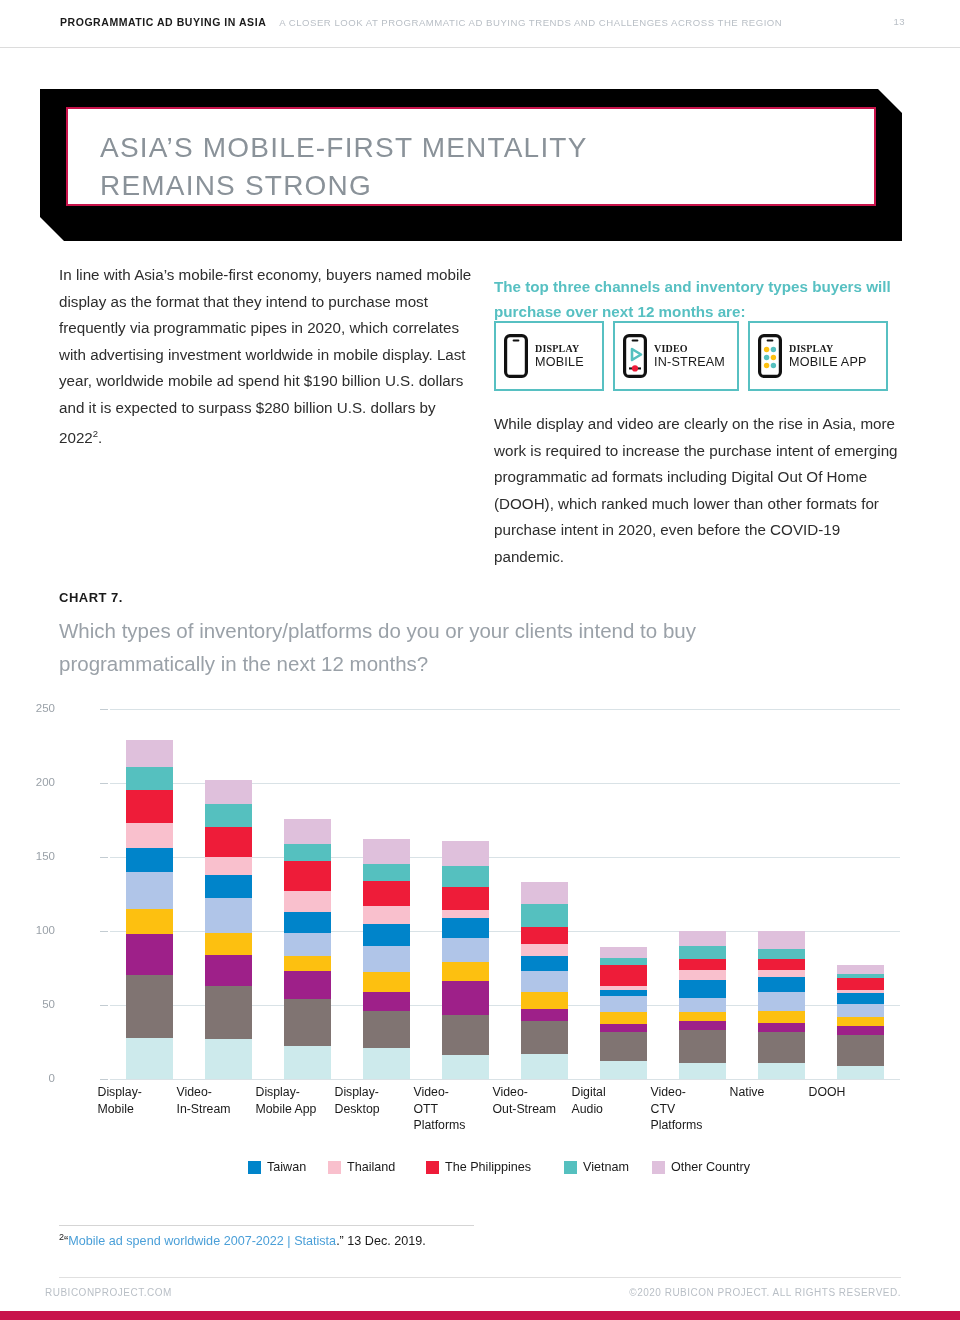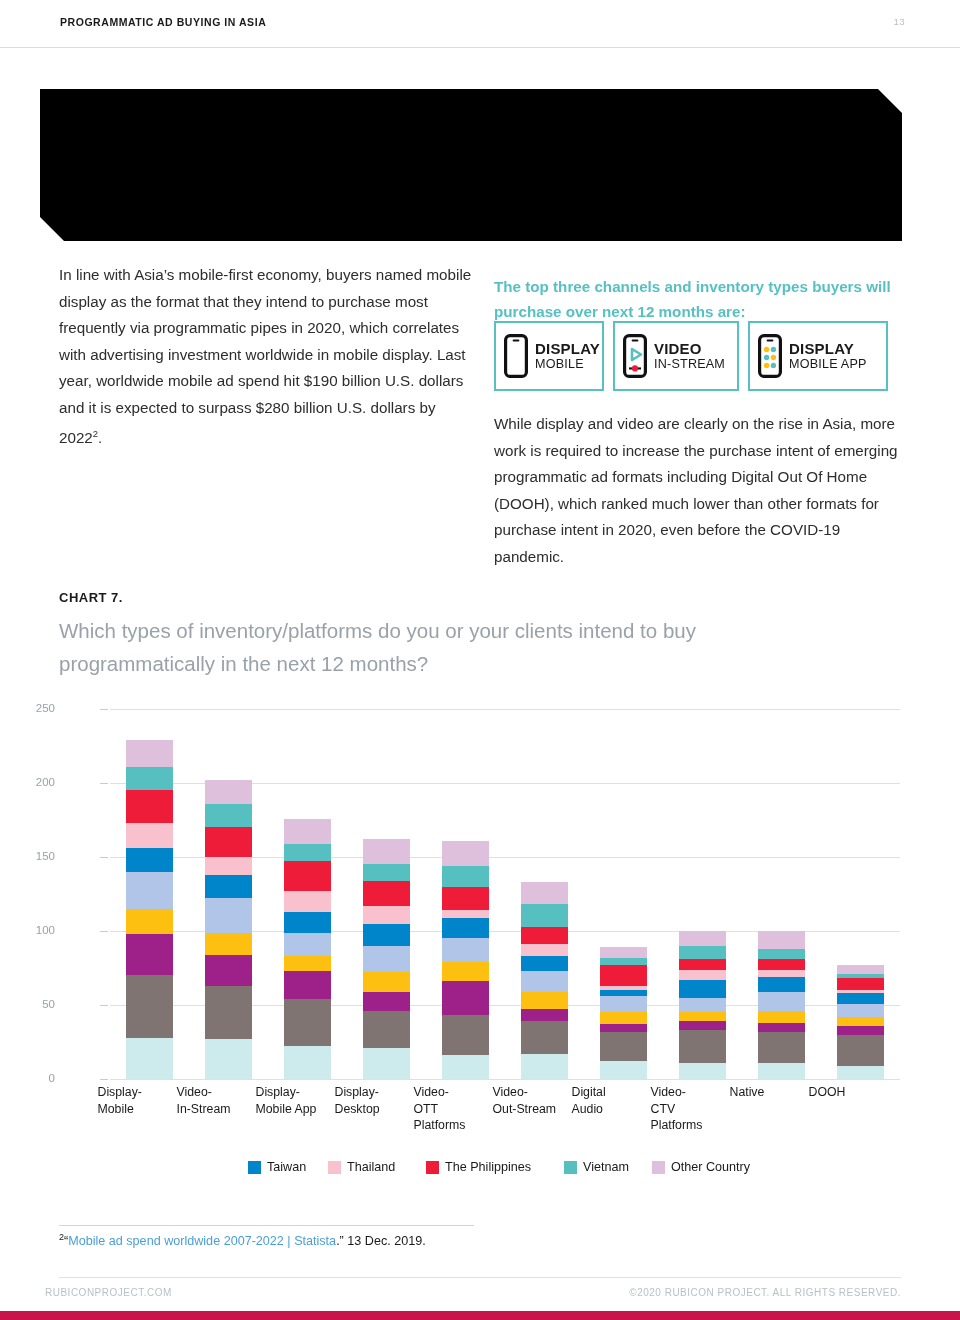--- a/index.html
+++ b/index.html
@@ -77,21 +77,21 @@
     position:absolute; left:494px; top:321px; width:412px; height:70px;
     display:flex; gap:9px;
   }
   .channel-box{
     border:2.5px solid #57c0c2; background:#ffffff;
     display:flex; align-items:center; height:70px; padding:0 9px 0 8px;
     gap:7px;
   }
   .cb-1{ width:110px; } .cb-2{ width:126px; } .cb-3{ width:140px; }
   .cb-label{ line-height:1.12; }
-  .cb-l1{ font-size:15px; font-weight:bold; color:#1a1a1a; letter-spacing:.2px; }
+  .cb-l1{ font-size:10px; font-weight:bold; color:#1a1a1a; letter-spacing:.2px;font-family:Liberation Serif, serif; }
   .cb-l2{ font-size:12.6px; color:#1a1a1a; letter-spacing:.2px; }
 
   .phone-ico{ width:24px; height:44px; flex:0 0 24px; }
 
   #intro-right-para{
     position:absolute; left:494px; top:411px; width:412px;
     font-size:15.2px; line-height:26.5px; color:#2d2d2d;
   }
 
   
@@ -170,27 +170,32 @@
   #footer-bar{
     position:absolute; left:0; bottom:0; width:960px; height:9px; background:#c8134b;
   }
 </style>
 </head>
 <body>
 
 <div id="page-header">
   <div class="hdr-inner">
     <span class="hdr-brand">PROGRAMMATIC AD BUYING IN ASIA</span>
+    <span class="hdr-sub">A CLOSER LOOK AT PROGRAMMATIC AD BUYING TRENDS AND CHALLENGES ACROSS THE REGION</span>
     <span class="hdr-page">13</span>
   </div>
 </div>
 
 <div id="title-banner">
   <div class="shadow-cut"></div>
   <div class="shadow-cut2"></div>
+  <div id="title-panel">
+    <div class="title-text">ASIA’S MOBILE-FIRST MENTALITY
+REMAINS STRONG</div>
+  </div>
 </div>
 
 <div id="intro-left"><span>In line with Asia’s mobile-first economy, buyers named mobile display as the format that they intend to purchase most frequently via programmatic pipes in 2020, which correlates with advertising investment worldwide in mobile display. Last year, worldwide mobile ad spend hit $190 billion U.S. dollars and it is expected to surpass $280 billion U.S. dollars by 2022</span><sup>2</sup><span>.</span></div>
 
 <div id="intro-right">
   <div class="right-heading">The top three channels and inventory types buyers will purchase over next 12 months are:</div>
 </div>
 
 <div id="channel-boxes">
 

